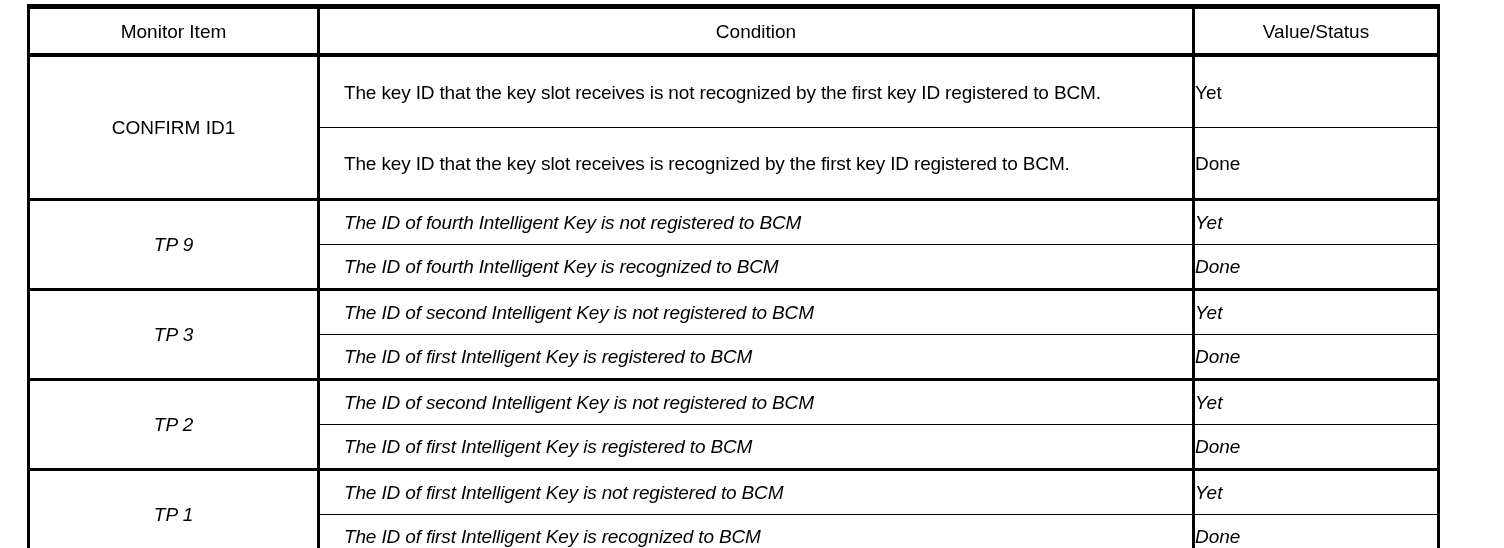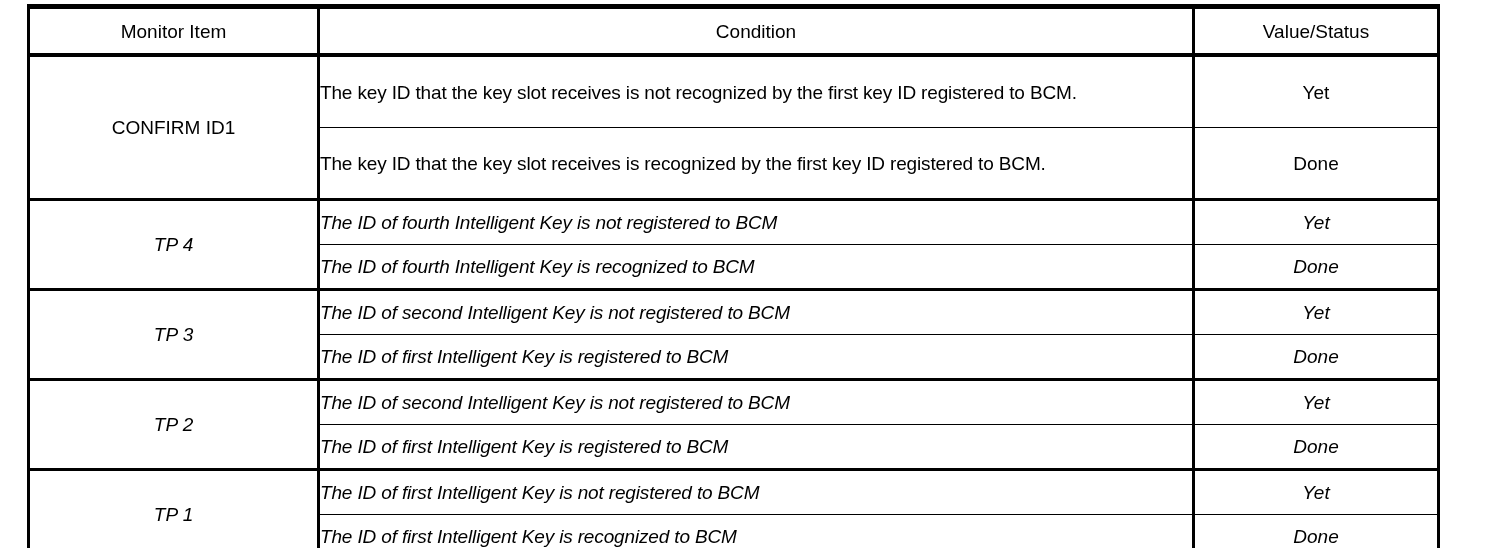--- a/index.html
+++ b/index.html
@@ -78,31 +78,31 @@
     border-right: 3px solid #000;
     border-bottom: 1.5px solid #000;
     font-weight: bold;
     font-size: 19px;
     letter-spacing: -0.15px;
   }
   tr.group-last td.cond-cell { border-bottom: 3px solid #000; }
 
   
   td.value-cell {
-    text-align: center;
+    text-align: left;
     border-bottom: 1.5px solid #000;
     font-size: 19.5px;
   }
   tr.group-last td.value-cell { border-bottom: 3px solid #000; }
 
   
   tr.tall td { height: 70px; }
   tr.short td { height: 43px; font-style: italic; }
 
-  .cond-text { display: block; }
+  .cond-text { display: block; padding-left: 24px; }
 </style>
 </head>
 <body>
 
 <div id="page">
 
   <table id="monitor-table">
     <colgroup>
       <col class="col-item">
       <col class="col-cond">
@@ -127,21 +127,21 @@
         <td class="value-cell">Yet</td>
       </tr>
       <tr class="tall group-last">
         <td class="cond-cell">
             <span class="cond-text">The key ID that the key slot receives is recognized by the first key ID registered to BCM.</span>
           </td>
         <td class="value-cell">Done</td>
       </tr>
 
       <tr class="short">
-        <td class="item-cell" rowspan="2">TP 4</td>
+        <td class="item-cell" rowspan="2">TP 9</td>
         <td class="cond-cell">
             <span class="cond-text">The ID of fourth Intelligent Key is not registered to BCM</span>
           </td>
         <td class="value-cell">Yet</td>
       </tr>
       <tr class="short group-last">
         <td class="cond-cell">
             <span class="cond-text">The ID of fourth Intelligent Key is recognized to BCM</span>
           </td>
         <td class="value-cell">Done</td>

